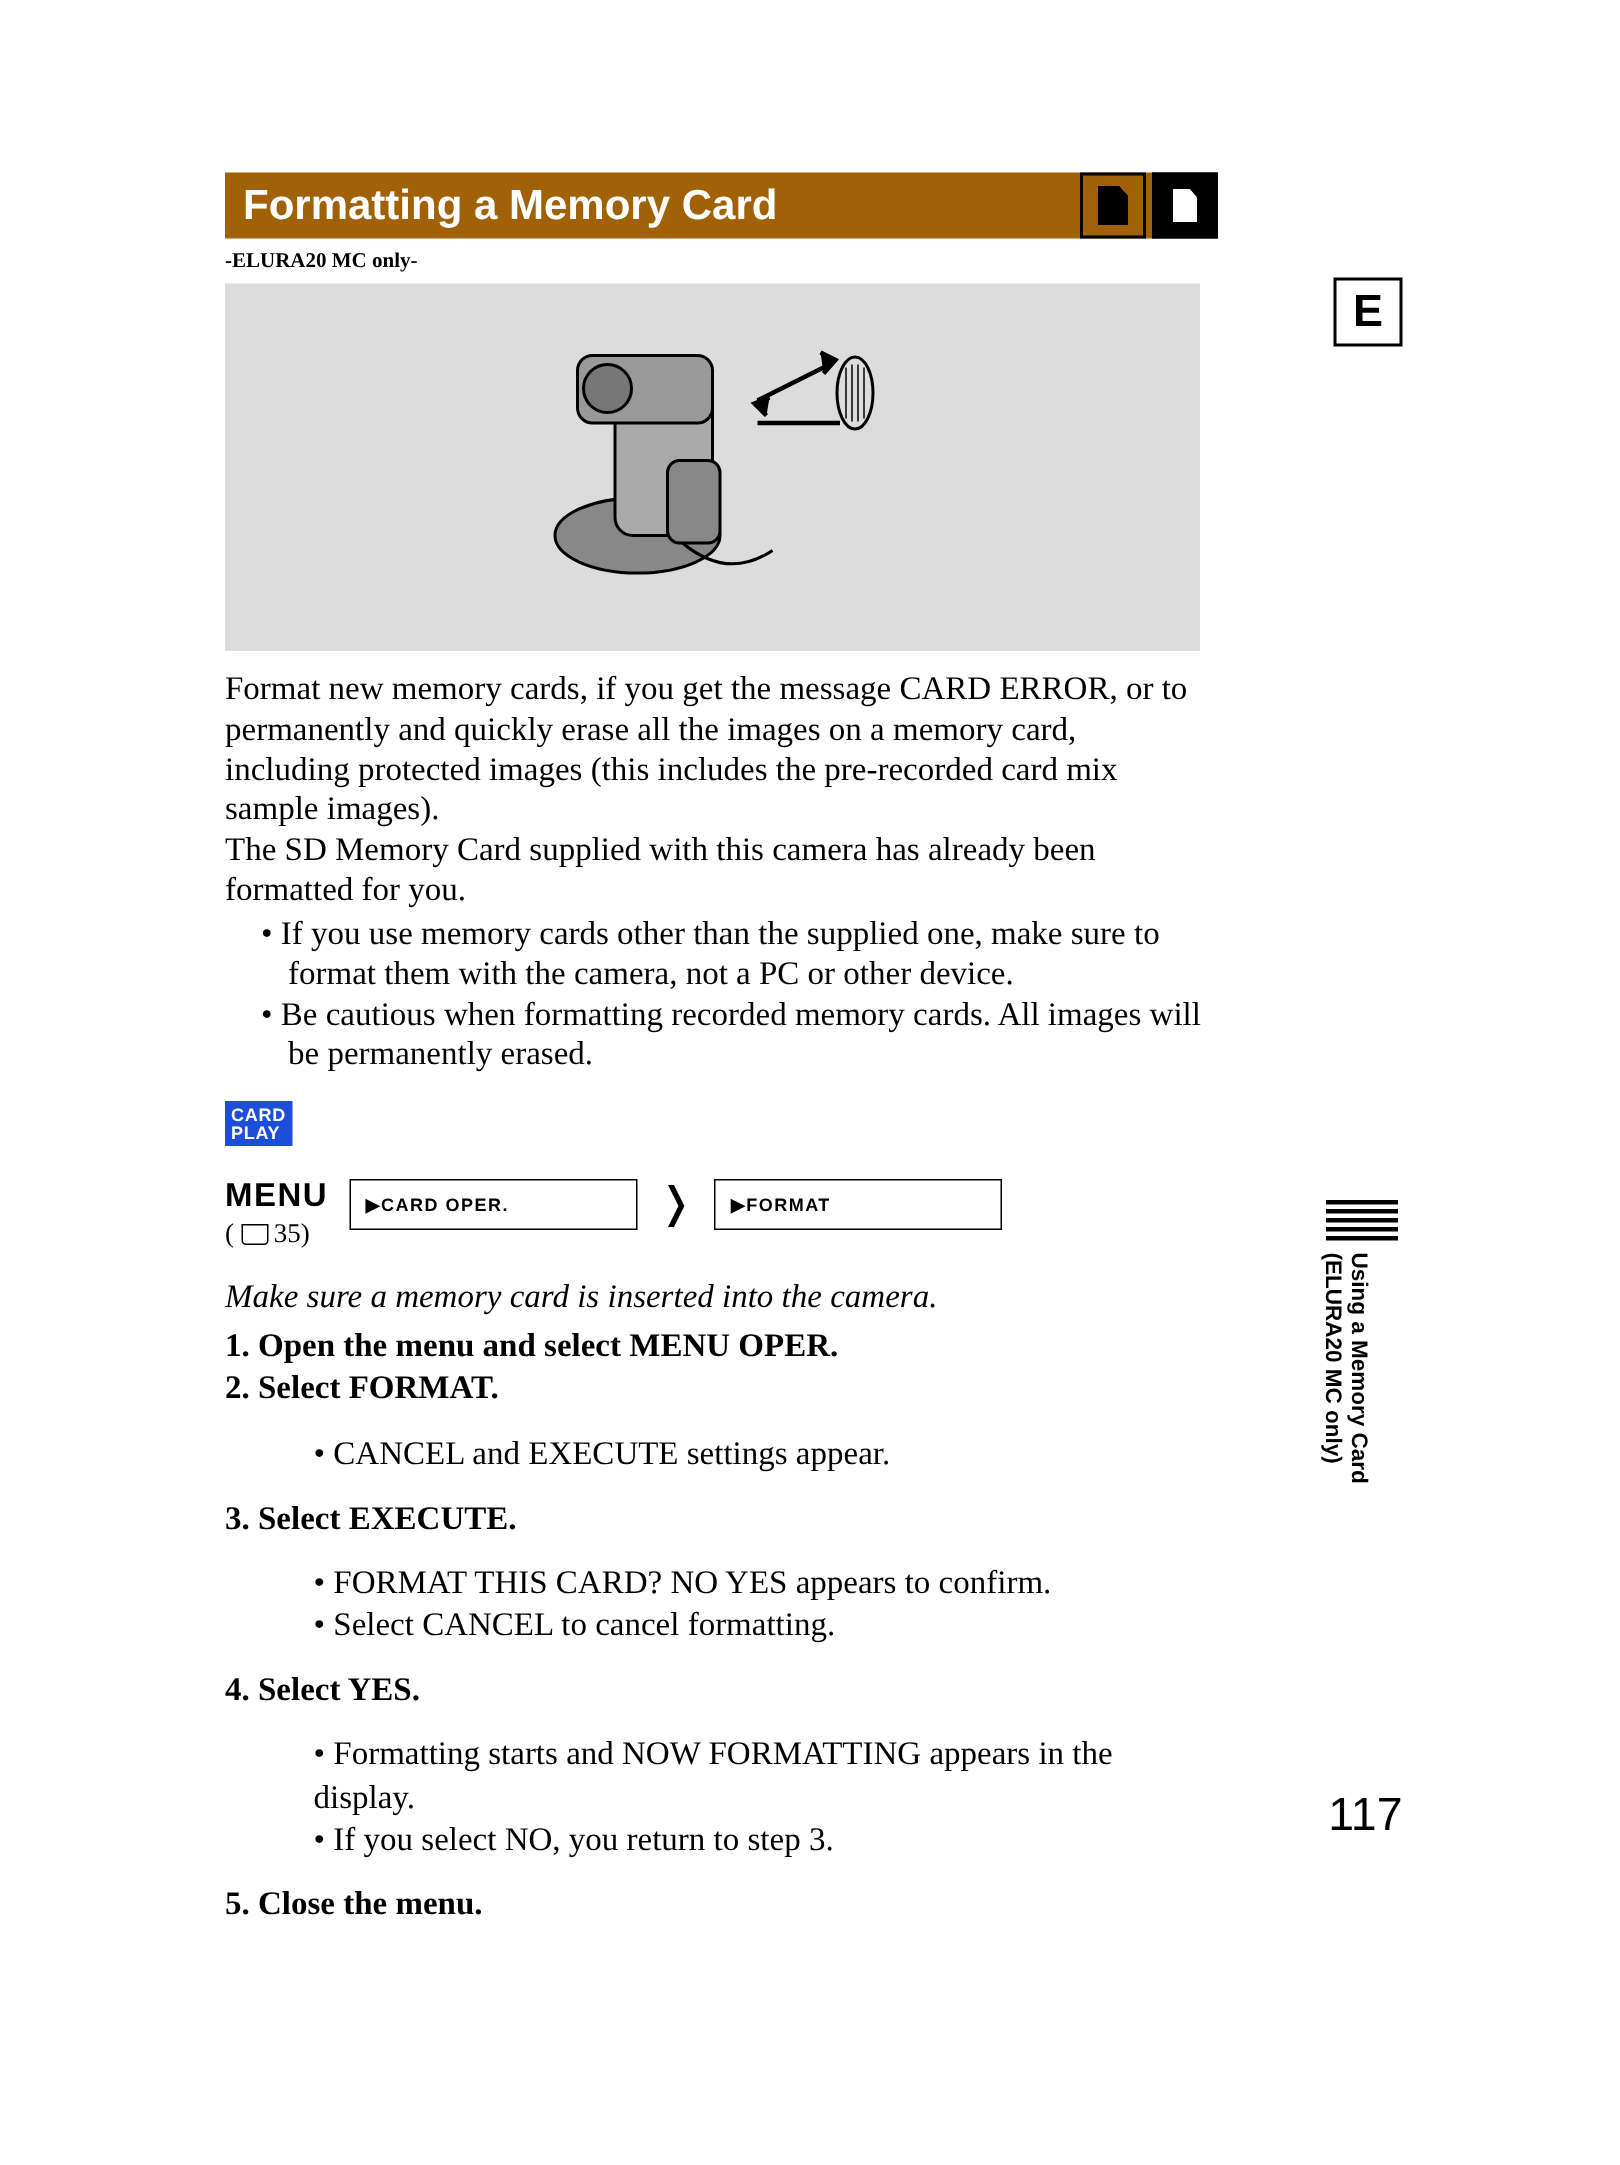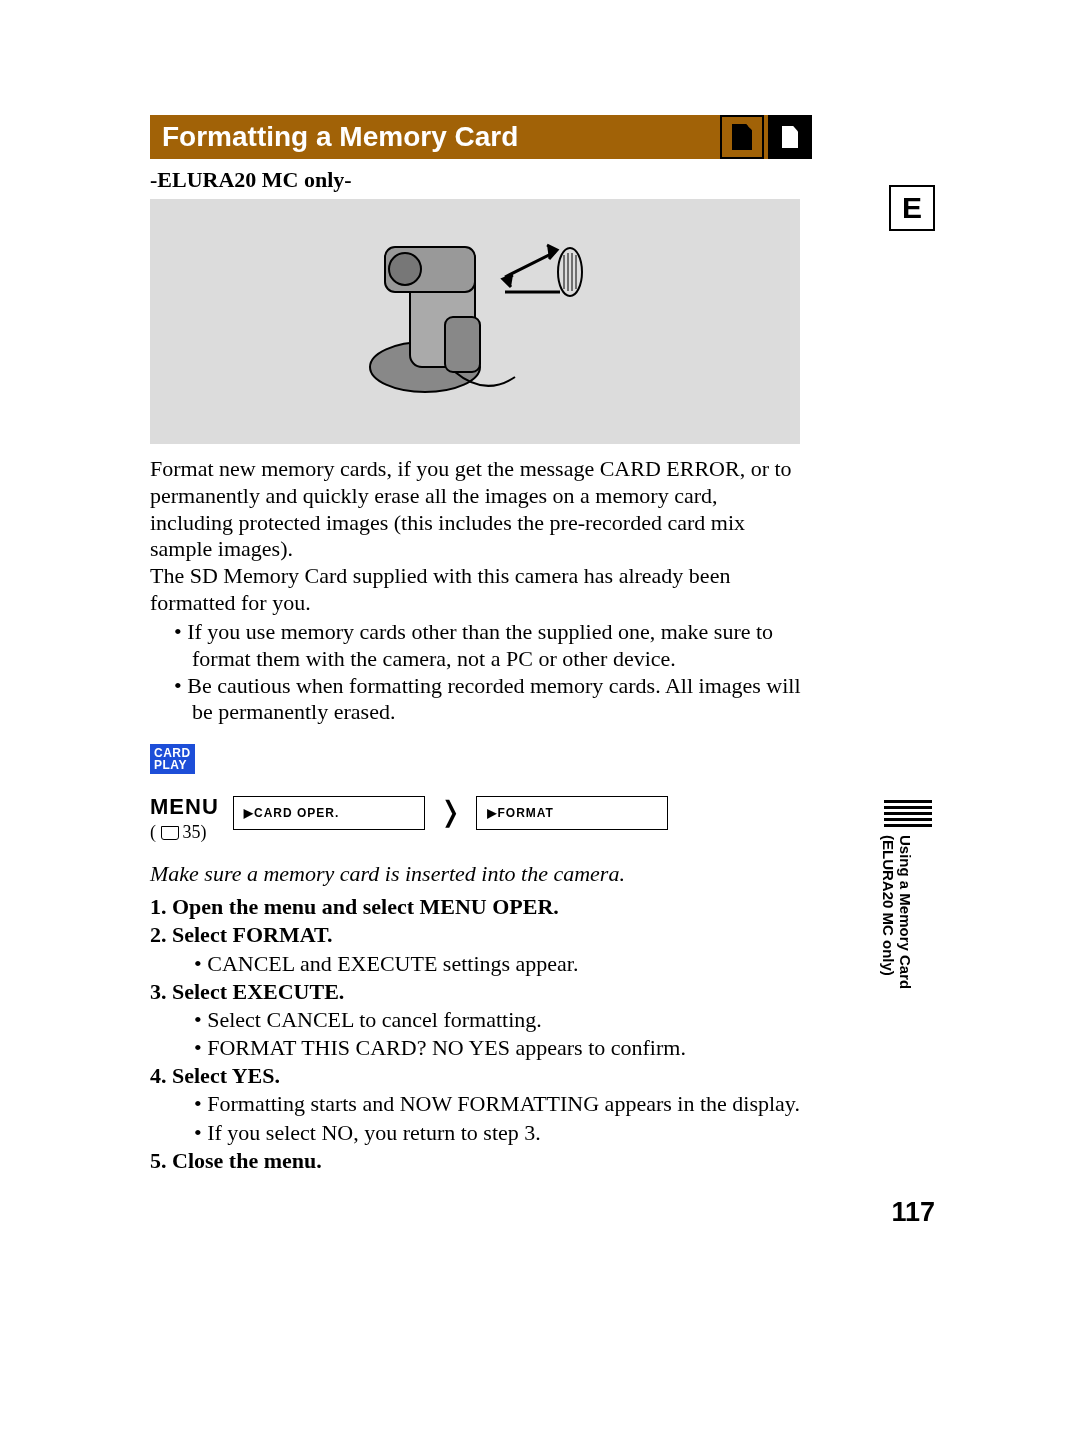--- a/index.html
+++ b/index.html
@@ -73,21 +73,21 @@
     height: 42px;
     border: 2px solid #000;
     font-family: Arial, sans-serif;
     font-weight: bold;
     font-size: 30px;
     text-align: center;
     line-height: 42px;
   }
   .subtitle {
     font-weight: bold;
-    font-size: 22px;
+    font-size: 14px;
     margin-top: 8px;
   }
   .illustration {
     background: #dcdcdc;
     width: 650px;
     height: 245px;
     display: flex;
     align-items: center;
     justify-content: center;
     margin-top: 6px;
@@ -174,21 +174,21 @@
   .steps {
     font-size: 22px;
     line-height: 1.28;
     margin-top: 6px;
     width: 650px;
   }
   .steps .step-title {
     font-weight: bold;
   }
   .steps ul {
-    margin: 0;
+    margin: 15px;
     padding-left: 44px;
     list-style: none;
   }
   .steps ul li::before {
     content: "•  ";
   }
   .side-tab {
     position: absolute;
     right: 145px;
     top: 800px;
@@ -213,22 +213,22 @@
     writing-mode: vertical-rl;
     text-orientation: mixed;
     margin-top: 8px;
     text-align: left;
   }
   .page-num {
     position: absolute;
     right: 145px;
     bottom: 215px;
     font-family: Arial, sans-serif;
-    font-weight: bold;
-    font-size: 27px;
+    font-weight: normal;
+    font-size: 31px;
     margin-left: 32px;
   }
   .book-icon::before {
     content: "";
     display: inline-block;
     width: 16px;
     height: 12px;
     border: 1px solid #000;
     border-radius: 0 0 3px 3px;
     vertical-align: middle;
@@ -308,22 +308,22 @@
     </div>
     <div>
       <span class="step-title"><span>2.</span> <span>Select FORMAT.</span></span>
       <ul>
           <li>CANCEL and EXECUTE settings appear.</li>
         </ul>
     </div>
     <div>
       <span class="step-title"><span>3.</span> <span>Select EXECUTE.</span></span>
       <ul>
+        <li>FORMAT THIS CARD? NO YES appears to confirm.</li>
         <li>Select CANCEL to cancel formatting.</li>
-        <li>FORMAT THIS CARD? NO YES appears to confirm.</li>
       </ul>
     </div>
     <div>
       <span class="step-title"><span>4.</span> <span>Select YES.</span></span>
       <ul>
         <li>Formatting starts and NOW FORMATTING appears in the display.</li>
         <li>If you select NO, you return to step 3.</li>
       </ul>
     </div>
     <div>

